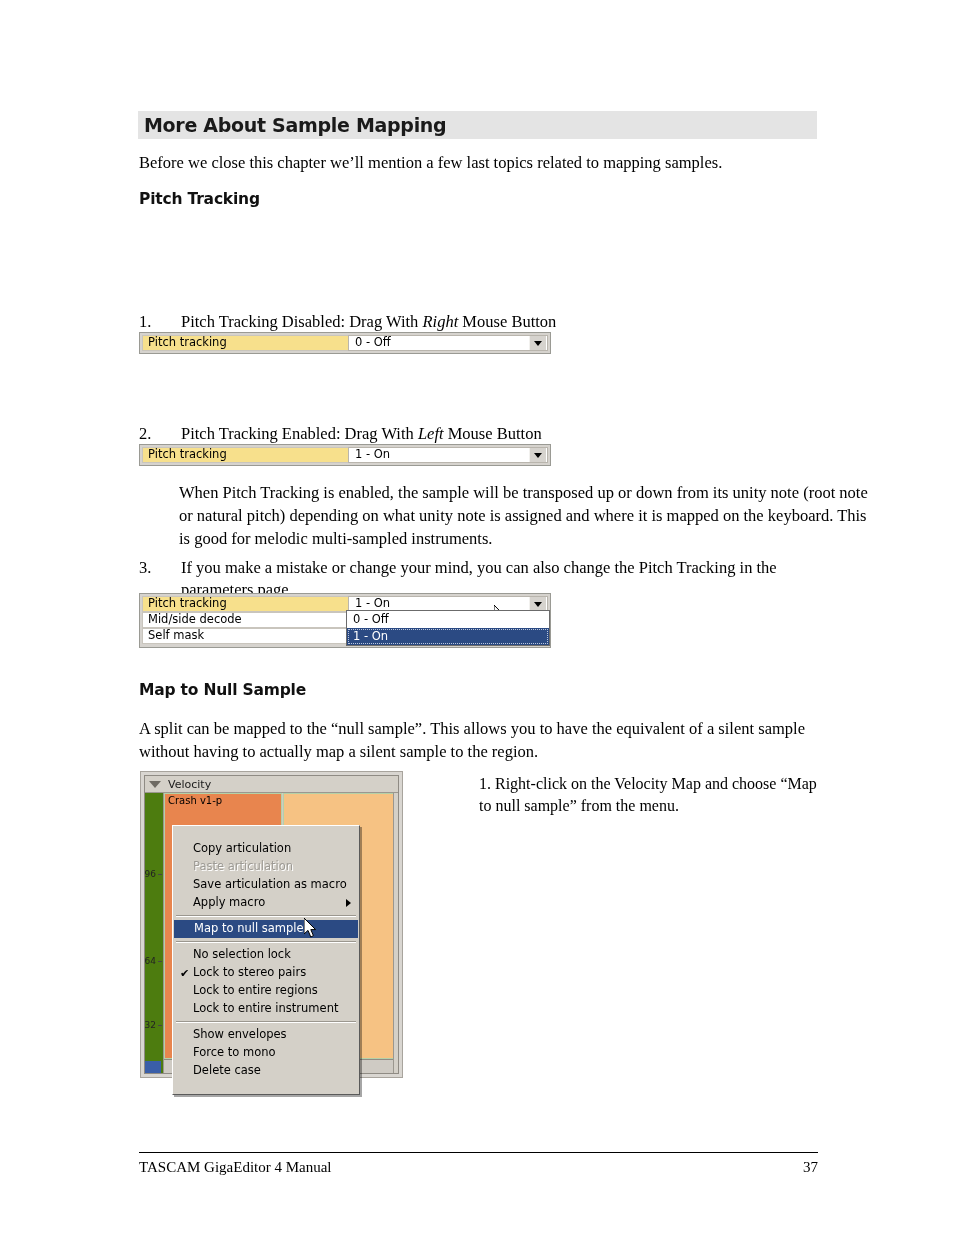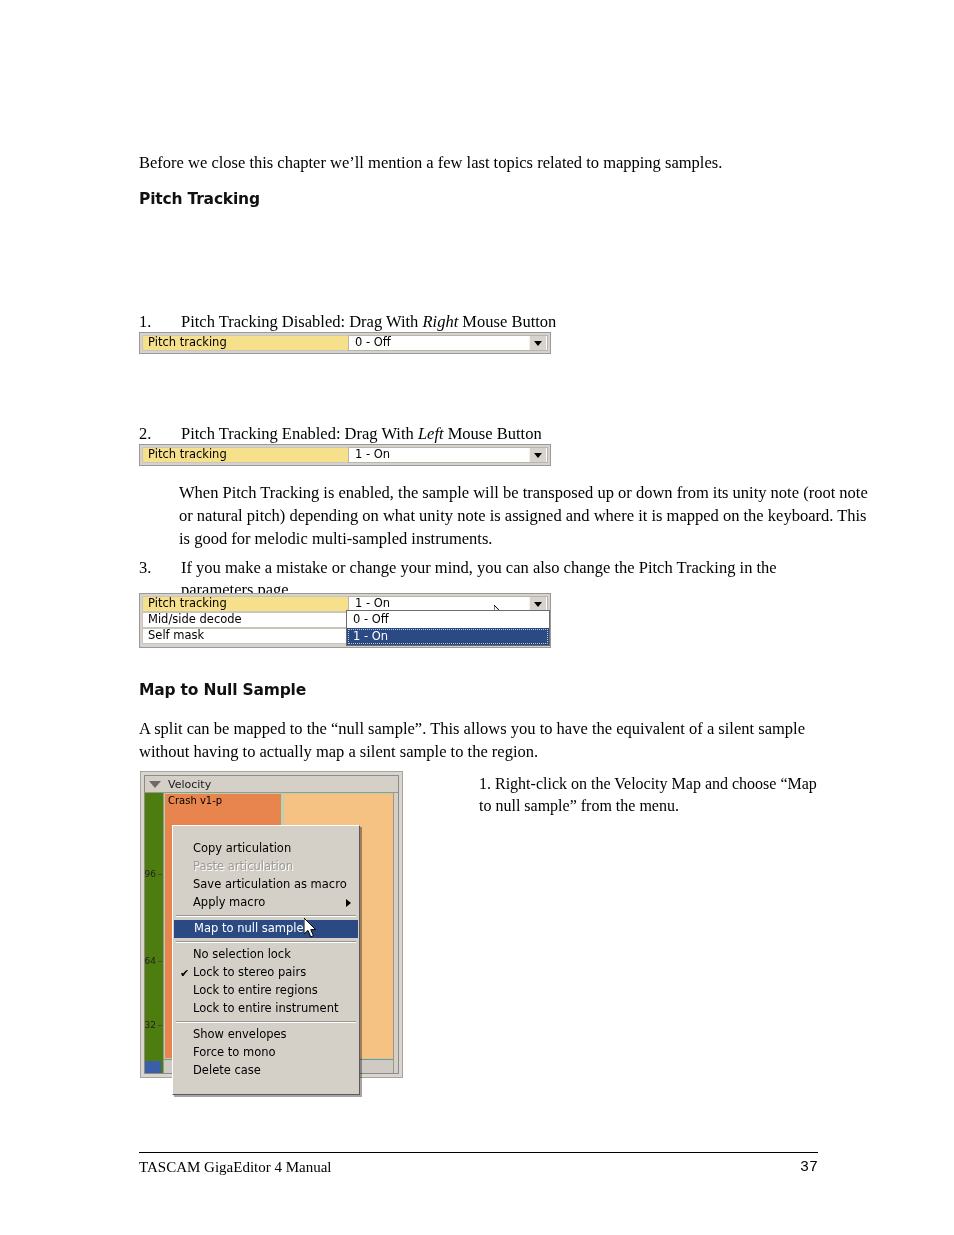--- a/index.html
+++ b/index.html
@@ -389,28 +389,30 @@
     top: 1159px;
     font-size: 15px;
   }
   .footer-right {
     position: absolute;
     left: 760px;
     top: 1159px;
     width: 58px;
     text-align: right;
     font-size: 15px;
-    font-family: Liberation Mono, monospace;
   }
 </style>
 </head>
 <body>
 
 <div class="page">
 
+  <div class="section-bar">
+    <span class="section-bar-title">More About Sample Mapping</span>
+  </div>
 
   <div class="intro-para">Before we close this chapter we’ll mention a few last topics related to mapping samples.</div>
 
   <div class="sub-head sub-head-pitch">Pitch Tracking</div>
 
   <div class="list-item li-1">
     <span class="li-num">1.</span>
     <span class="li-text"><span>Pitch Tracking Disabled: Drag With </span><em class="it">Right</em><span> Mouse Button</span></span>
   </div>
 

